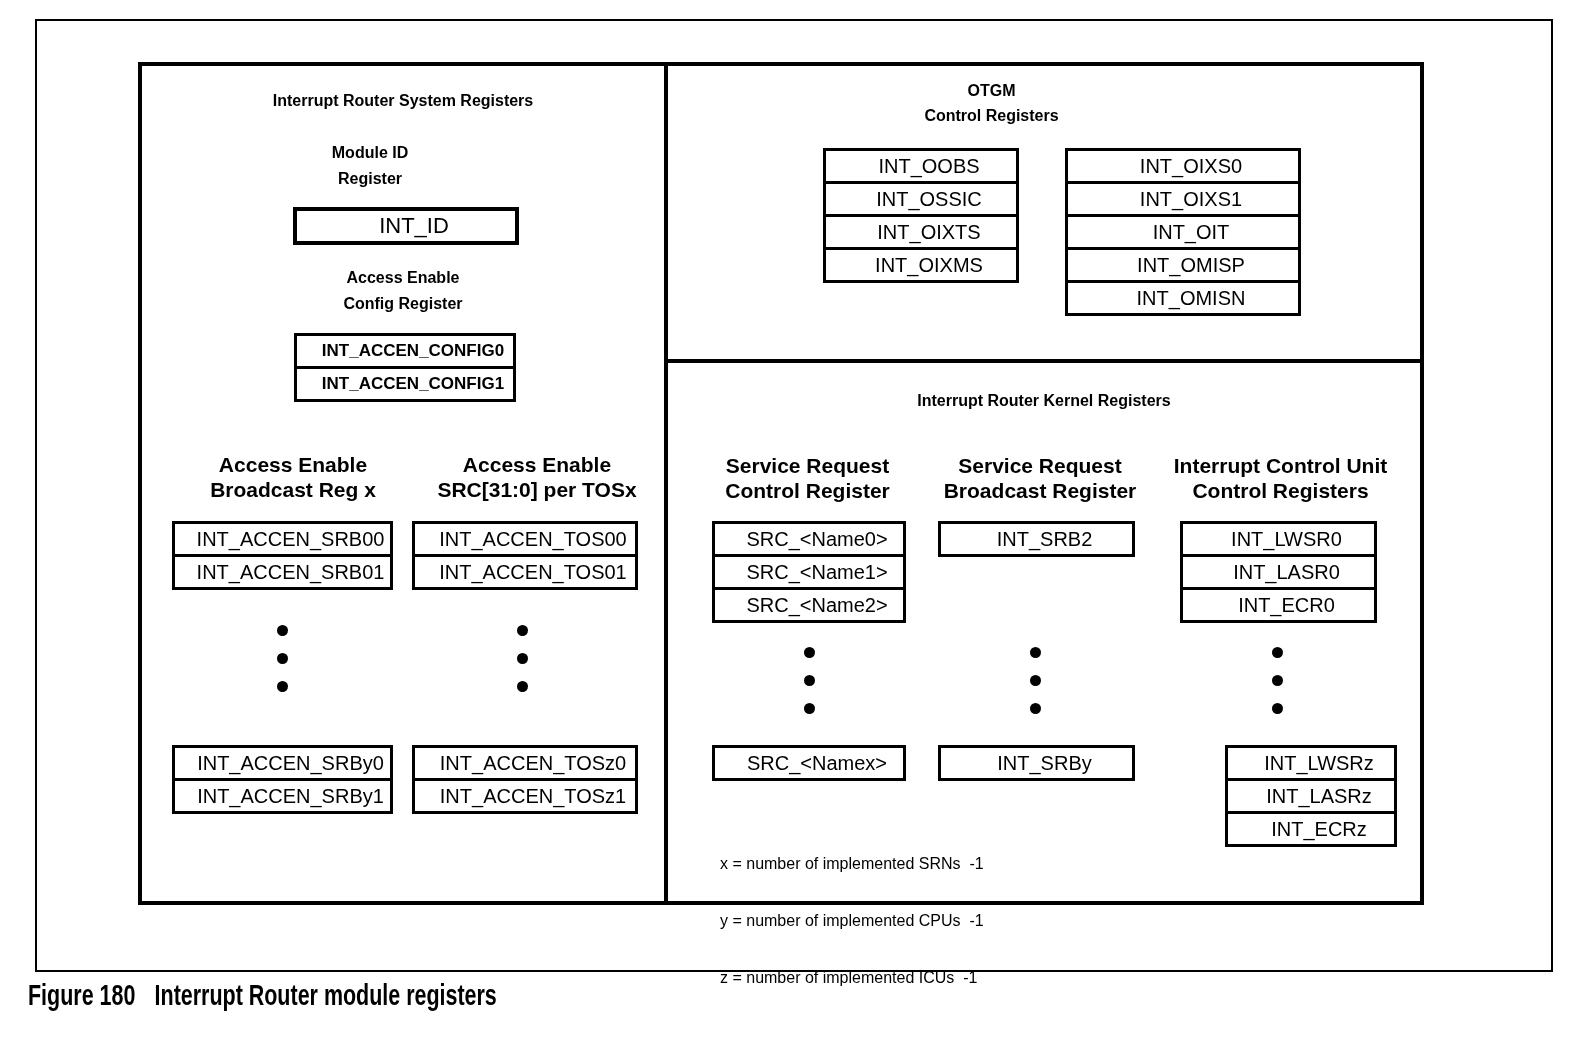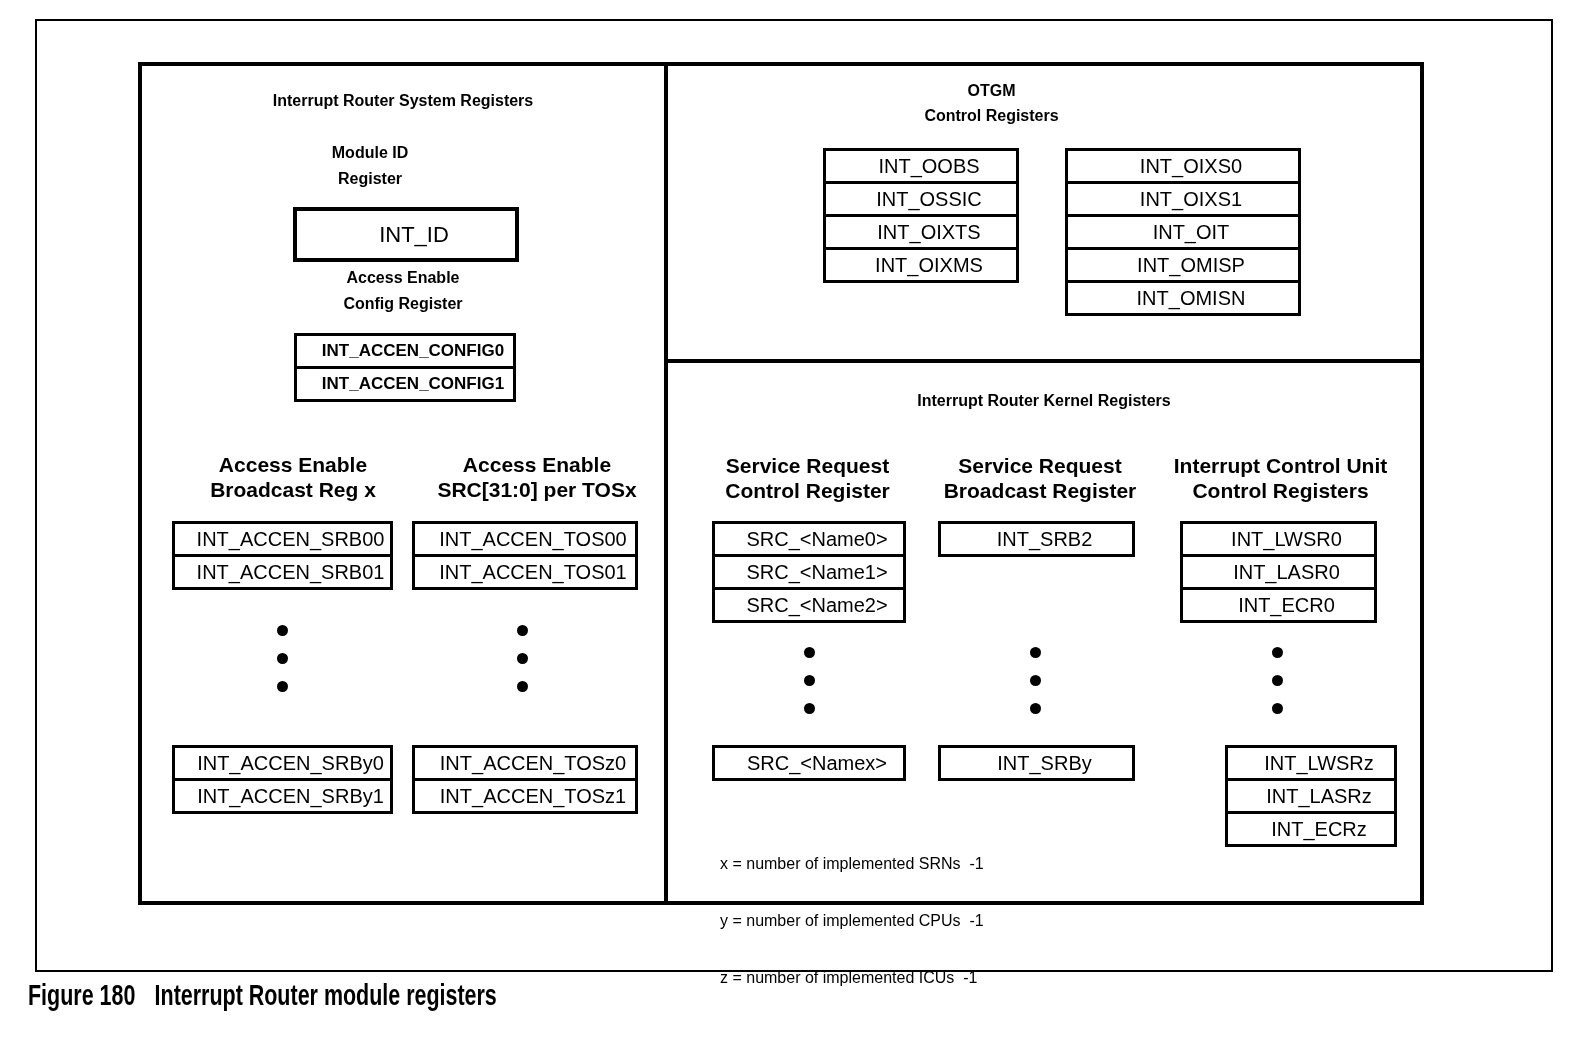--- a/index.html
+++ b/index.html
@@ -44,21 +44,21 @@
 
   <div class="hdg title" style="left:138px;top:88px;width:530px">
     <span>Interrupt Router System Registers</span>
   </div>
 
   <div class="hdg title" style="left:138px;top:140px;width:464px;line-height:26px">
     <span>Module ID</span>
     <span>Register</span>
   </div>
   <div class="stack" style="left:293px;top:207px;width:226px">
-    <div class="cell big" style="height:55px;border-width:4px">INT_ID</div>
+    <div class="cell big" style="height:38px;border-width:4px">INT_ID</div>
   </div>
 
   <div class="hdg title" style="left:138px;top:265px;width:530px;line-height:26px">
     <span>Access Enable</span>
     <span>Config Register</span>
   </div>
   <div class="stack" style="left:294px;top:333px;width:222px">
     <div class="cell sm">INT_ACCEN_CONFIG0</div>
     <div class="cell sm">INT_ACCEN_CONFIG1</div>
   </div>

